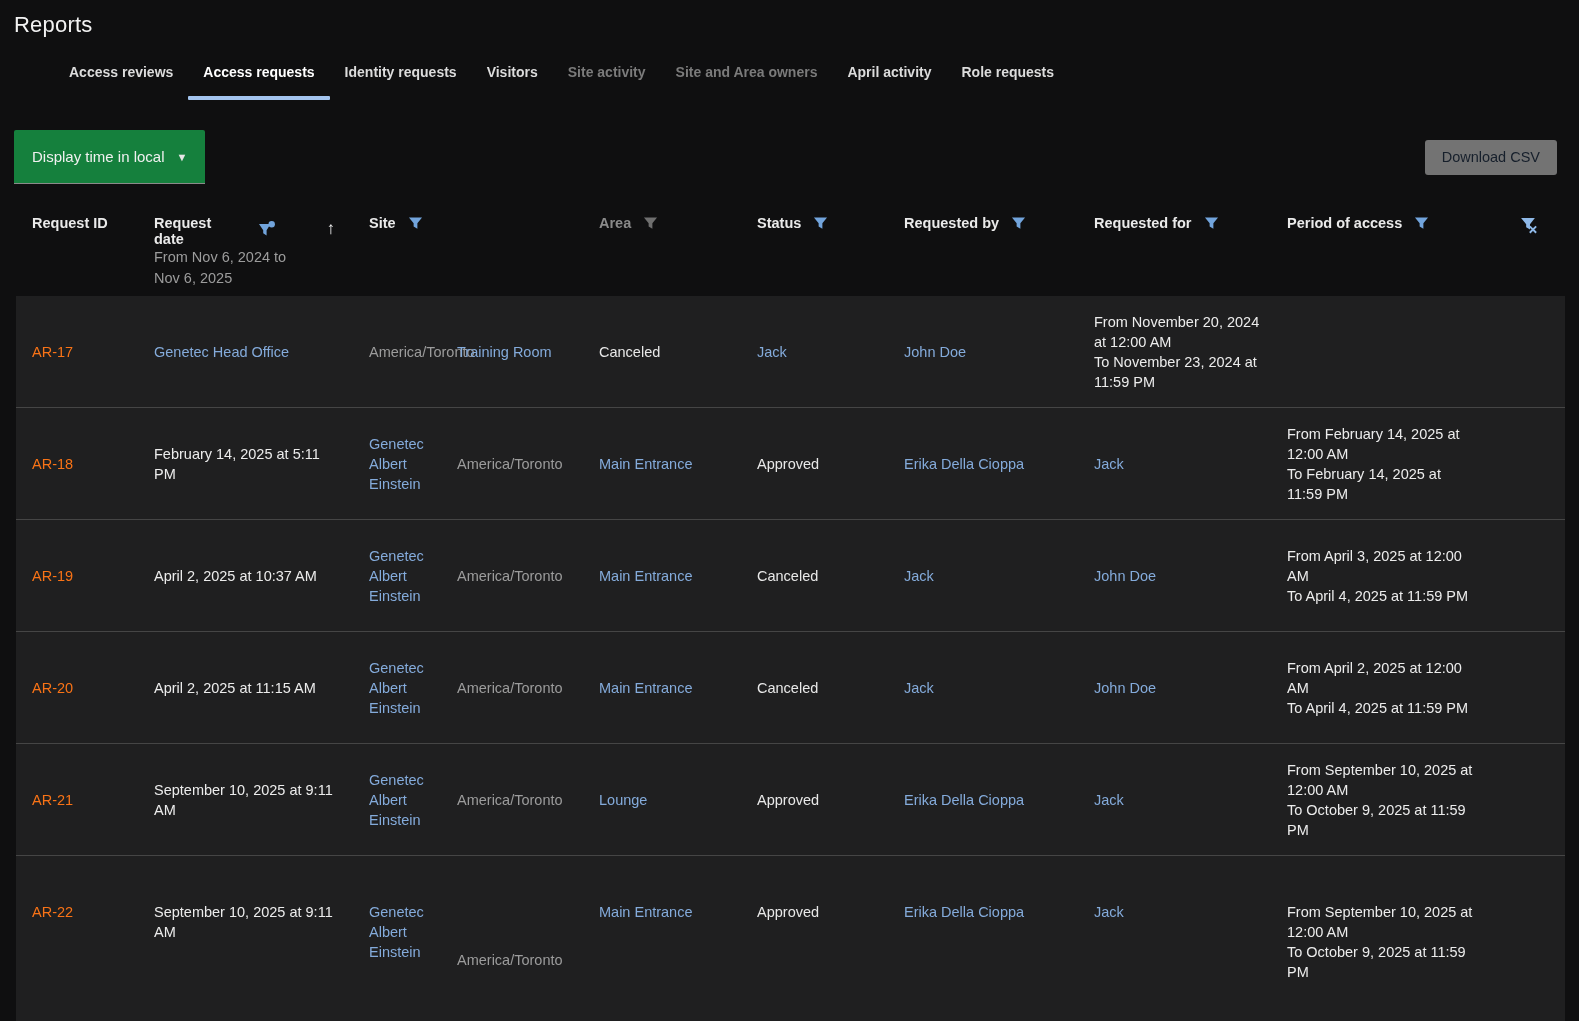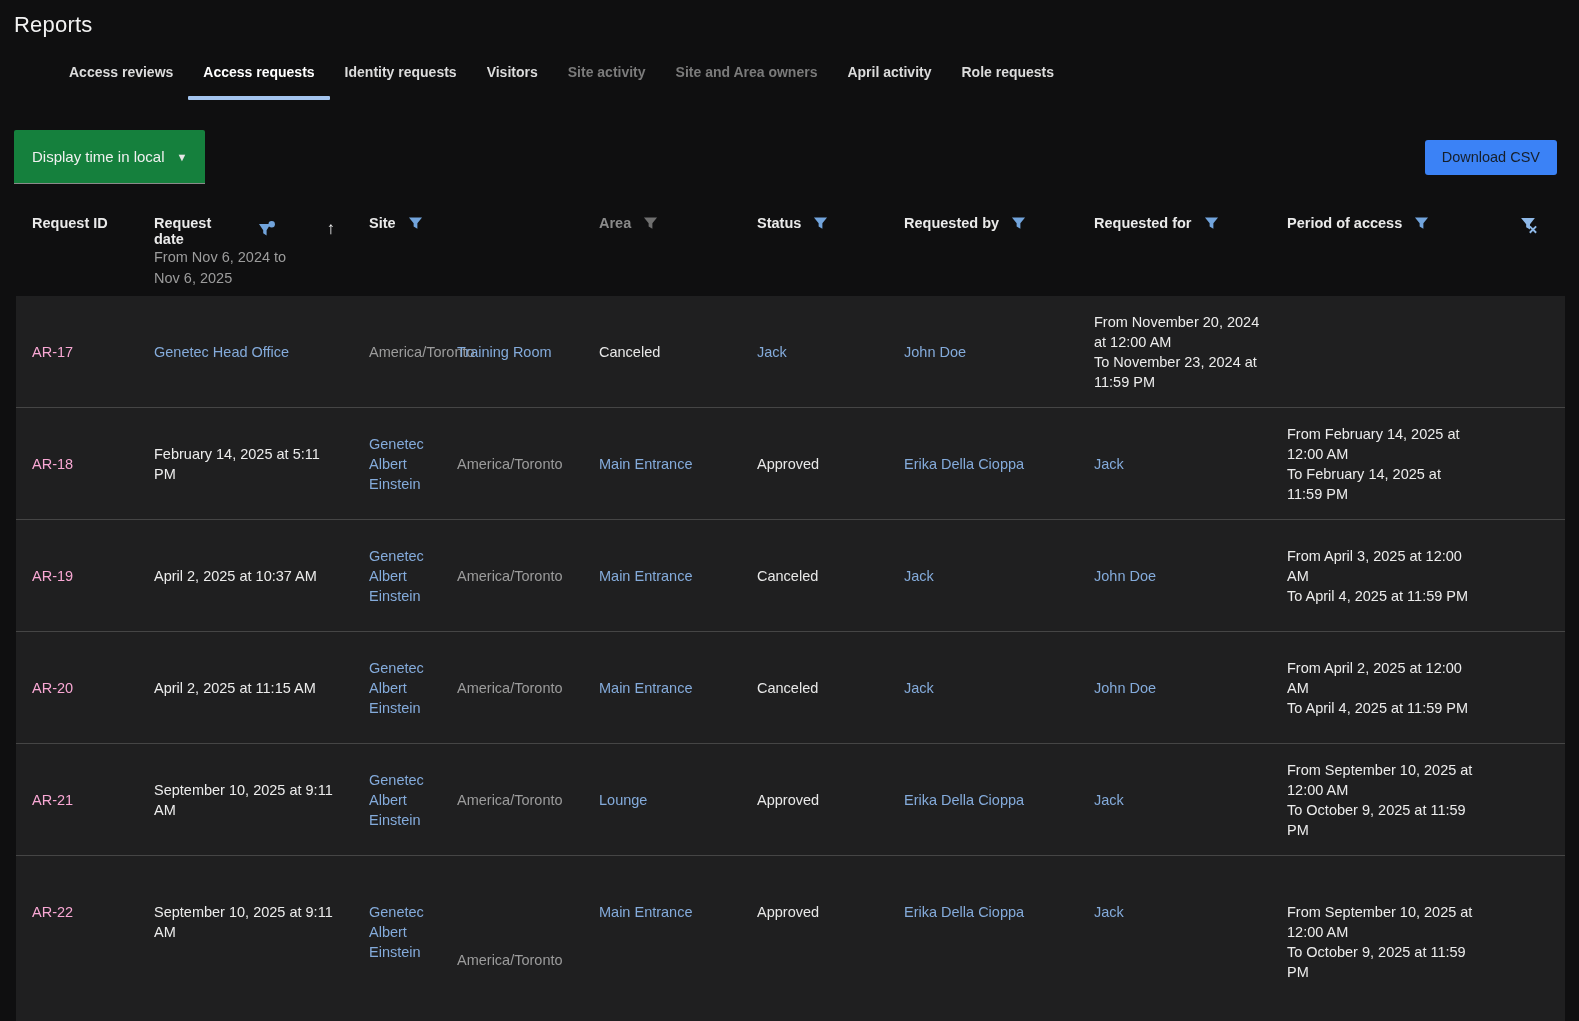--- a/index.html
+++ b/index.html
@@ -37,21 +37,21 @@
   }
   .display-time-btn {
     background:#15803d; color:#f0f0f0; font-size:15px;
     border:none; border-bottom:1px solid #8a8a8a;
     border-radius:2px 2px 0 0;
     height:54px; padding:0 18px; display:flex; align-items:center; gap:12px;
     cursor:pointer; font-family:inherit;
   }
   .caret { font-size:11px; color:#e6e6e6; }
   .download-btn {
-    background:#3b82f6; color:#161f2b; font-size:14.5px;
+    background:#737373; color:#161f2b; font-size:14.5px;
     border:none; border-radius:3px; height:35px; padding:0 17px;
     cursor:pointer; font-family:inherit;
   }
   
   .table-wrap { margin:15px 14px 0 16px; }
   .grid-row {
     display:grid;
     grid-template-columns:138px 215px 88px 142px 158px 147px 190px 193px 212px 1fr;
   }
   .thead { padding-top:12px; min-height:97px; align-items:start; }
@@ -77,21 +77,21 @@
     min-height:732px;
   }
   .trow {
     min-height:112px; align-items:center;
     border-bottom:1px solid #454545;
     padding:10px 0;
   }
   .trow:last-child { border-bottom:none; flex:1; align-items:flex-start; padding-top:24px; }
   .trow:last-child .cell { margin-top:22px; }
   .cell { line-height:20px; }
-  .c-id { padding-left:16px; color:#f9a8d4; }
+  .c-id { padding-left:16px; color:#f97316; }
   .c-date { padding-right:28px; color:#ececec; }
   .c-site { padding-right:10px; }
   .c-tz { color:#9c9c9c; align-self:start; margin-top:0; }
   .trow .c-tz { align-self:center; }
   .c-period { padding-right:20px; color:#ececec; }
   a.link { color:#84abdb; text-decoration:none; cursor:pointer; }
 </style>
 </head>
 <body>
 

